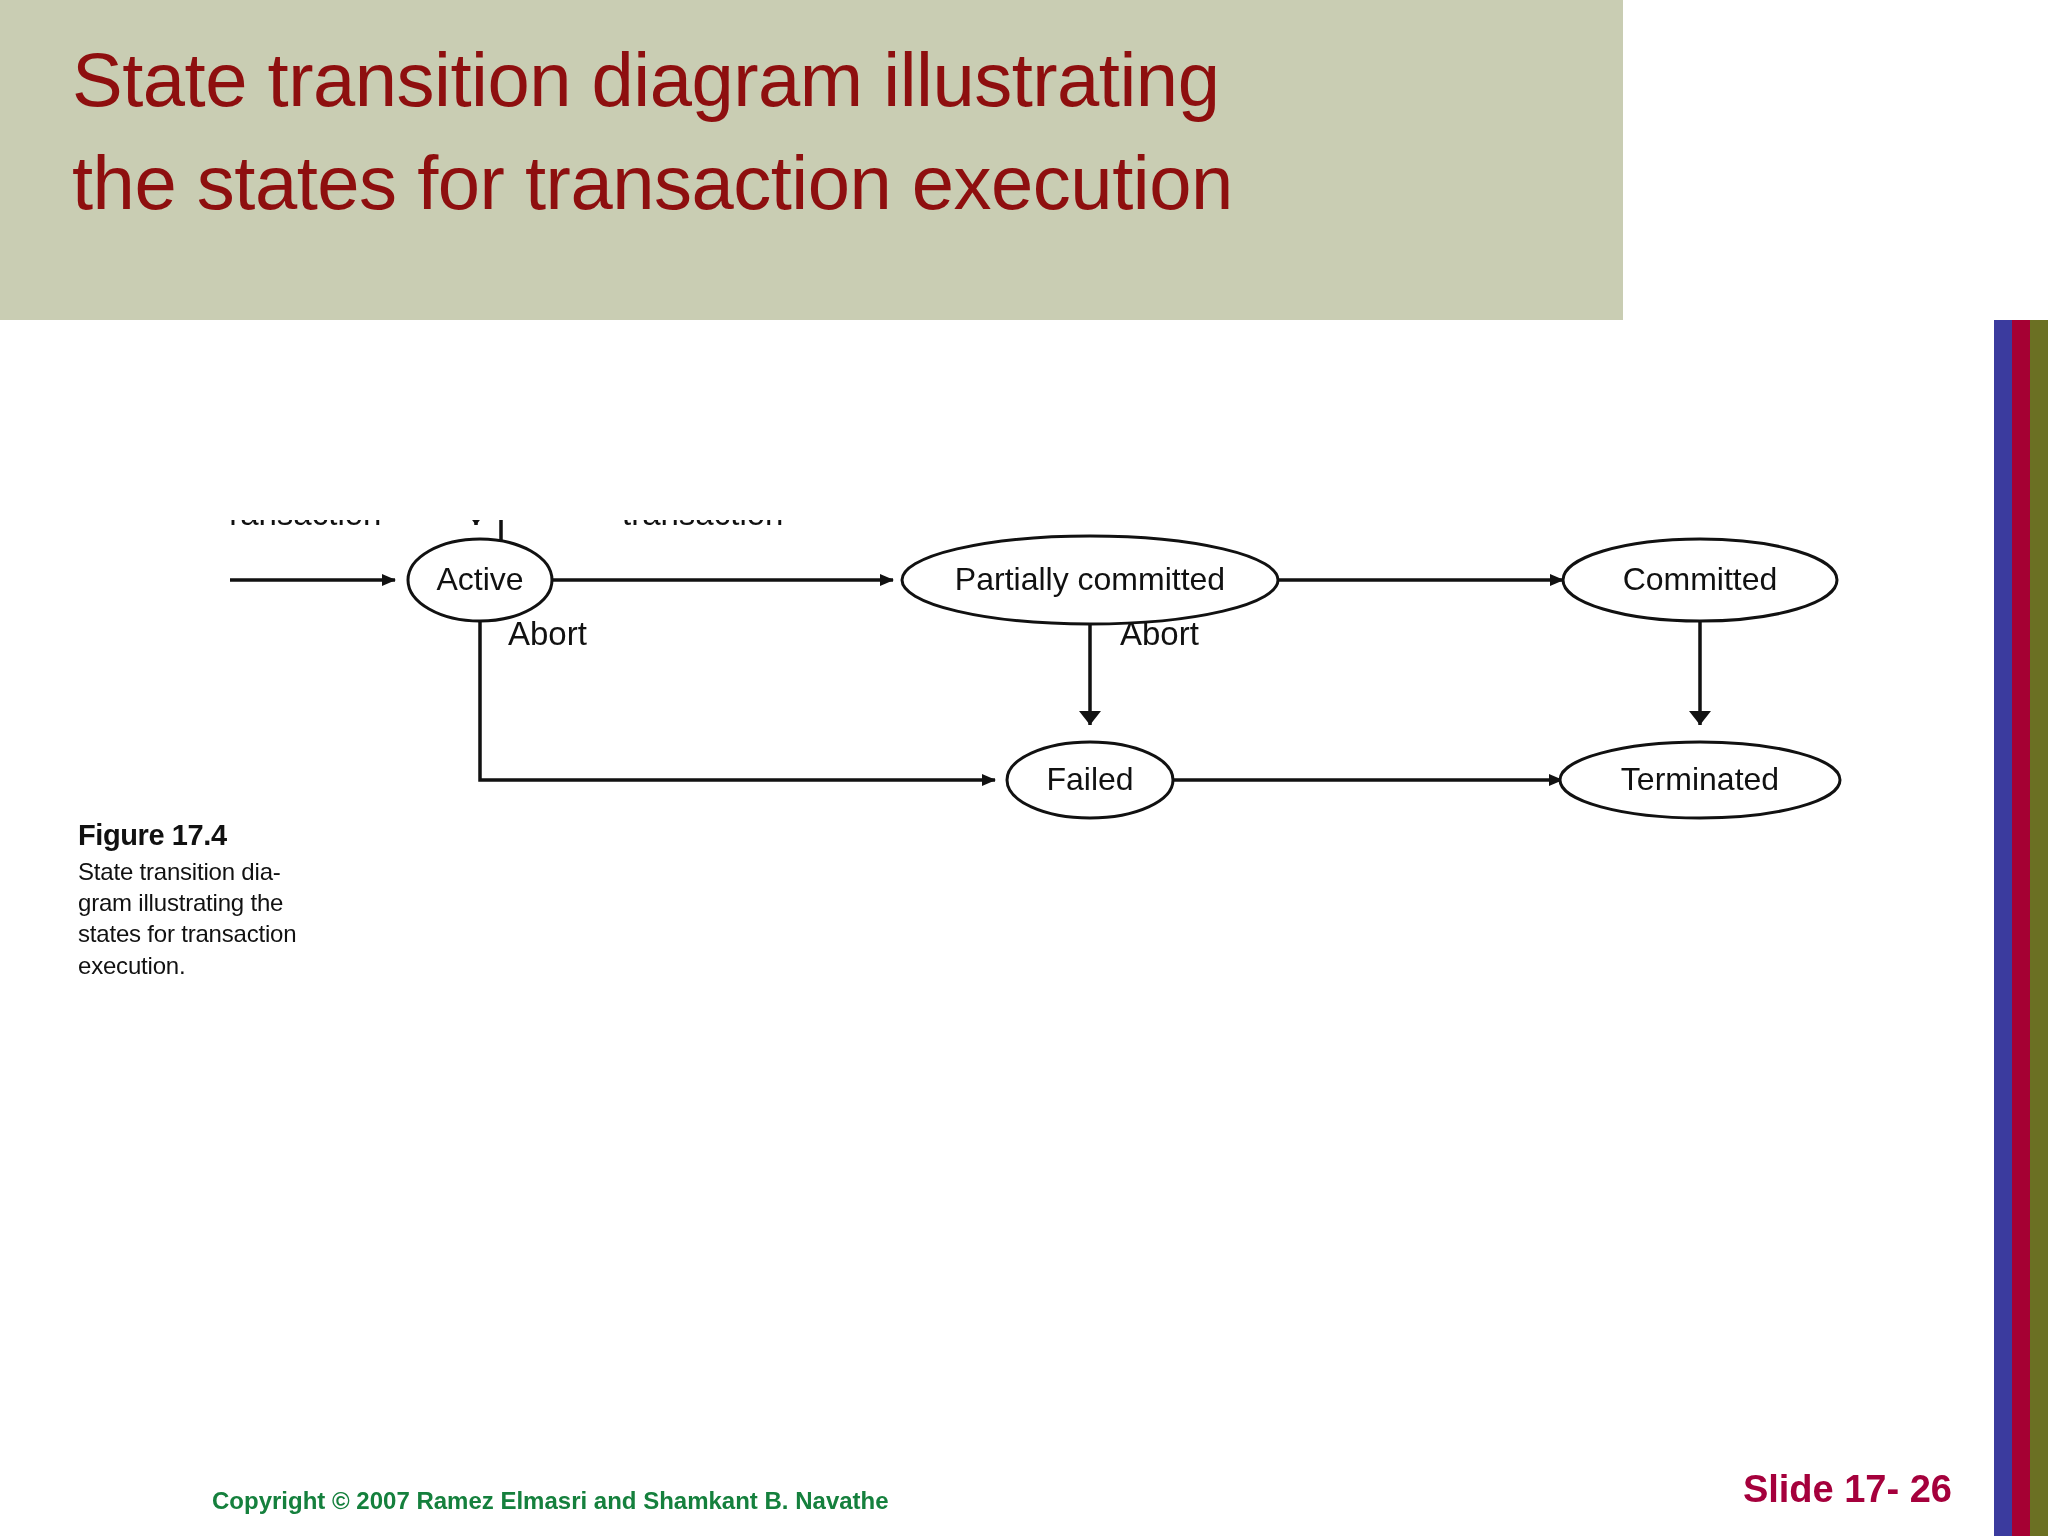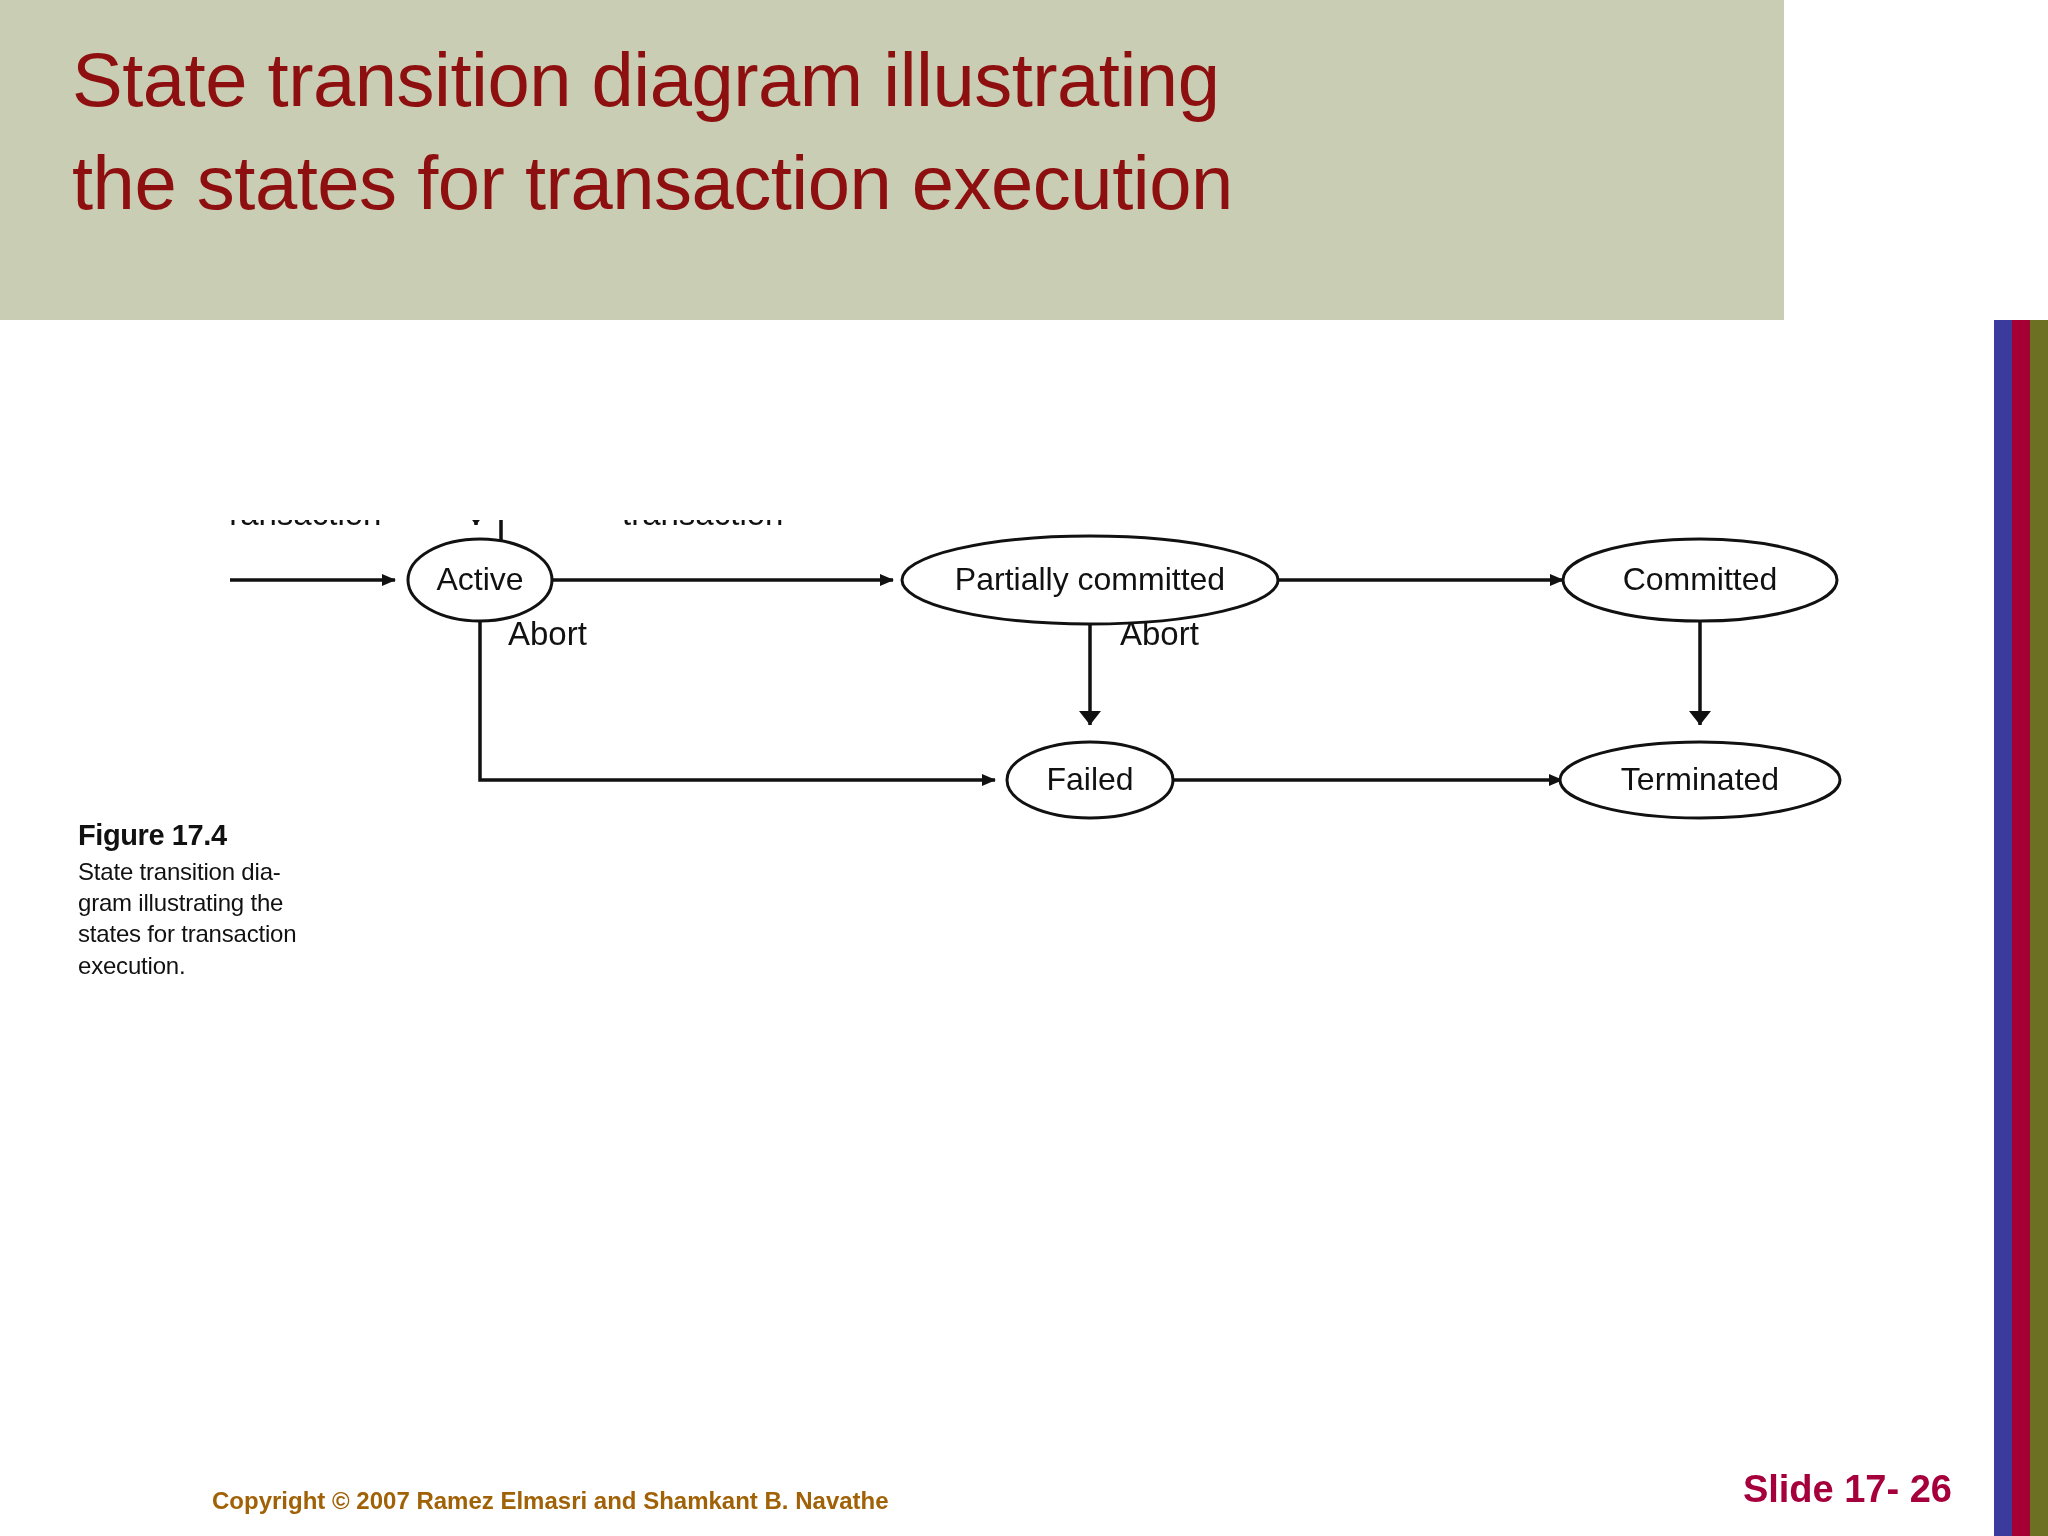--- a/index.html
+++ b/index.html
@@ -13,21 +13,21 @@
     position: relative;
     overflow: hidden;
     font-family: "Liberation Sans", sans-serif;
   }
 
   
   #title-band {
     position: absolute;
     left: 0;
     top: 0;
-    width: 1784px;
+    width: 1623px;
     height: 320px;
     background: #c9cdb3;
   }
   #slide-title {
     position: absolute;
     left: 72px;
     top: 28px;
     width: 1720px;
     color: #8e0f0f;
     font-family: "Liberation Sans", sans-serif;
@@ -108,21 +108,21 @@
     font-size: 33px;
     fill: #111111;
   }
   .arrow-head { fill: #111111; }
 
   
   #copyright {
     position: absolute;
     left: 212px;
     top: 1487px;
-    color: #a16207;
+    color: #15803d;
     font-family: "Liberation Sans", sans-serif;
     font-size: 24px;
     font-weight: bold;
     letter-spacing: 0px;
   }
   #slide-number {
     position: absolute;
     right: 96px;
     top: 1468px;
     color: #a5003c;

